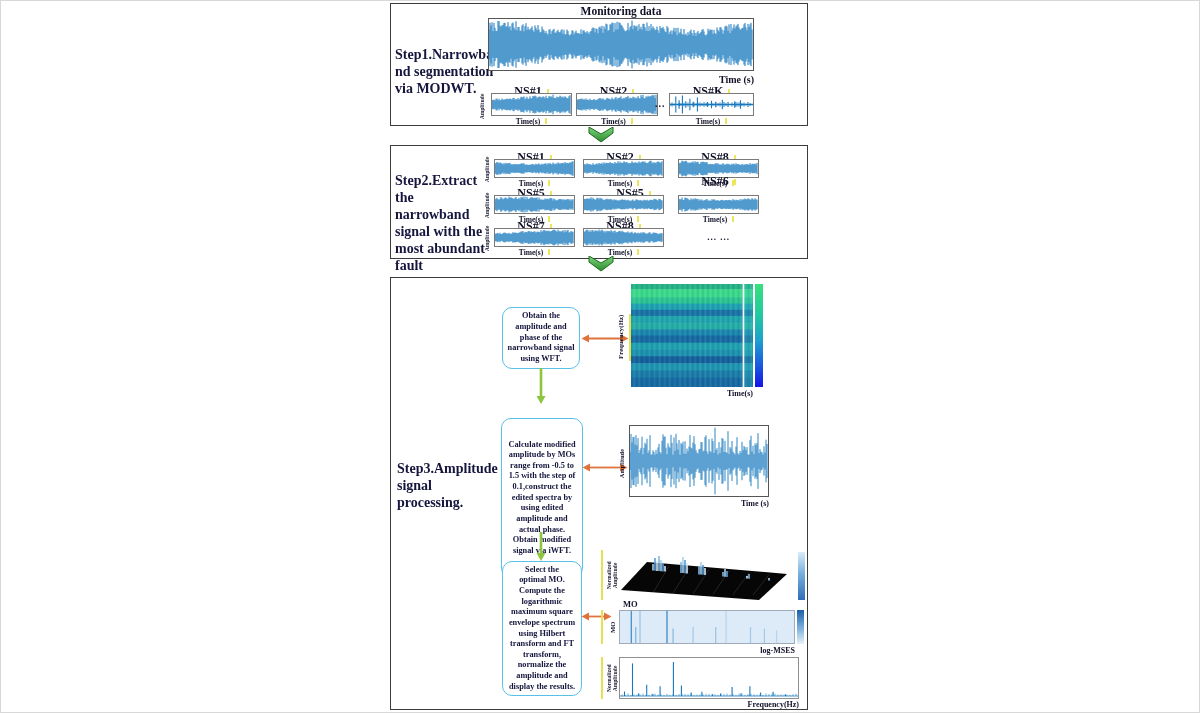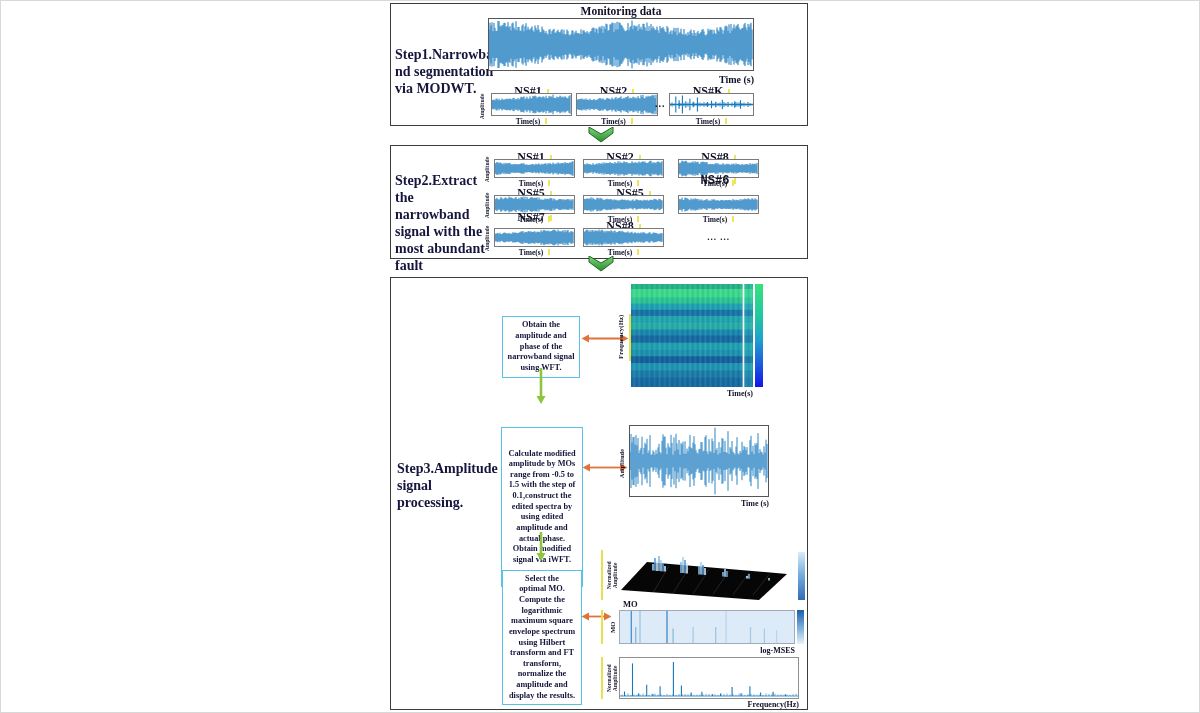--- a/index.html
+++ b/index.html
@@ -15,23 +15,23 @@
   .b-spec{border:1px solid #909090;}
   .xlab{position:absolute;font-weight:bold;text-align:right;font-size:8px;color:#101028;}
   .xlab.big{font-size:10px;}
   .vlab{position:absolute;writing-mode:vertical-rl;transform:rotate(180deg);font-weight:bold;
         font-size:5.2px;text-align:center;letter-spacing:.2px;color:#101028;}
   .ns-label{position:absolute;font-weight:bold;font-size:12px;text-align:center;color:#101028;}
   .time-label{position:absolute;font-weight:bold;font-size:7.5px;text-align:center;color:#101028;}
   .ns-label::after,.time-label::after{content:"";display:inline-block;width:2px;height:6px;
         background:#ece75a;margin-left:5px;vertical-align:baseline;}
   .ellipsis{position:absolute;font-weight:bold;font-size:10px;color:#101028;letter-spacing:1px;}
-  .txtbox{position:absolute;border:1.4px solid #58c1e8;border-radius:0;background:#fff;
+  .txtbox{position:absolute;border:1.4px solid #58c1e8;border-radius:10px;background:#fff;
         font-weight:bold;font-size:8.3px;line-height:1.28;text-align:center;white-space:pre-line;
-        display:flex;align-items:center;justify-content:center;padding:2px;box-sizing:border-box;color:#15153d;margin-top:9px;}
+        display:flex;align-items:center;justify-content:center;padding:2px;box-sizing:border-box;color:#15153d;}
   .arrow{position:absolute;line-height:0;}
   .cbar{position:absolute;}
   .cb-spectro{background:linear-gradient(#38e07c,#22c9a0 30%,#1e9fd0 55%,#1b55e0 80%,#1414e6);}
   .cb-wfall{background:linear-gradient(#d8edfa,#79b0dd 45%,#2f6db8);}
   .cb-mses{background:linear-gradient(#1a5fa8,#7fb3dd 55%,#e8f1f8);}
   .ytick{position:absolute;width:2px;background:#e6e150;}
   svg{display:block;}
 </style>
 </head>
 <body>
@@ -124,29 +124,29 @@
         </svg>
       </div>
       <div class="time-label" style="left: 103px; top: 69px; width: 81px;">Time(s)</div>
       <div class="ns-label" style="left: 202px; top: 40px; width: 81px;">NS#5</div>
       <div class="plotbox b-mid" style="left: 192px; top: 49px; width: 81px; height: 19px;">
         <svg width="79" height="17" viewBox="0 0 79 17" xmlns="http://www.w3.org/2000/svg">
           <path d="M0 2.8V14.2M1 3.0V14.0M2 3.0V14.0M3 2.4V14.6M4 2.6V14.4M5 2.8V14.2M6 2.6V14.4M7 1.3V15.7M8 3.3V13.7M9 1.7V15.3M10 3.0V14.0M11 3.6V13.4M12 3.6V13.4M13 1.7V15.3M14 2.0V15.0M15 3.3V13.7M16 1.8V15.2M17 2.6V14.4M18 2.6V14.4M19 3.6V13.4M20 4.2V12.8M21 3.5V13.5M22 3.3V13.7M23 2.7V14.3M24 3.4V13.6M25 3.3V13.7M26 3.3V13.7M27 3.0V14.0M28 3.7V13.3M29 4.5V12.5M30 3.3V13.7M31 4.2V12.8M32 3.6V13.4M33 4.6V12.4M34 4.2V12.8M35 4.9V12.1M36 3.8V13.2M37 4.1V12.9M38 3.3V13.7M39 3.8V13.2M40 3.9V13.1M41 3.6V13.4M42 4.5V12.5M43 4.2V12.8M44 3.7V13.3M45 4.9V12.1M46 4.4V12.6M47 5.2V11.8M48 4.2V12.8M49 3.4V13.6M50 4.9V12.1M51 4.8V12.2M52 3.4V13.6M53 3.6V13.4M54 3.9V13.1M55 4.7V12.3M56 3.9V13.1M57 4.5V12.5M58 4.3V12.7M59 5.1V11.9M60 3.7V13.3M61 4.0V13.0M62 4.8V12.2M63 3.7V13.3M64 4.5V12.5M65 4.8V12.2M66 3.9V13.1M67 3.7V13.3M68 4.0V13.0M69 4.4V12.6M70 2.8V14.2M71 3.3V13.7M72 3.2V13.8M73 4.1V12.9M74 4.6V12.4M75 2.8V14.2M76 3.0V14.0M77 4.0V13.0M78 4.4V12.6" stroke="#1778be" stroke-width="1" fill="none"></path>
         </svg>
       </div>
       <div class="time-label" style="left: 192px; top: 69px; width: 81px;">Time(s)</div>
-      <div class="ns-label" style="left: 287px; top: 28px; width: 81px; font-family: Liberation Mono, monospace;">NS#6</div>
+      <div class="ns-label" style="left: 287px; top: 28px; width: 81px;">NS#6</div>
       <div class="plotbox b-mid" style="left: 287px; top: 49px; width: 81px; height: 19px;">
         <svg width="79" height="17" viewBox="0 0 79 17" xmlns="http://www.w3.org/2000/svg">
           <path d="M0 3.2V13.8M1 2.9V14.1M2 3.6V13.4M3 1.5V15.5M4 3.9V13.1M5 3.9V13.1M6 1.5V15.5M7 2.1V14.9M8 2.1V14.9M9 2.9V14.1M10 3.7V13.3M11 4.3V12.7M12 2.4V14.6M13 3.8V13.2M14 2.6V14.4M15 3.6V13.4M16 2.4V14.6M17 2.7V14.3M18 3.4V13.6M19 2.9V14.1M20 4.7V12.3M21 3.3V13.7M22 4.4V12.6M23 3.4V13.6M24 4.9V12.1M25 4.3V12.7M26 4.2V12.8M27 3.5V13.5M28 3.0V14.0M29 4.8V12.2M30 4.4V12.6M31 4.5V12.5M32 4.9V12.1M33 3.2V13.8M34 4.2V12.8M35 3.2V13.8M36 3.8V13.2M37 5.0V12.0M38 4.2V12.8M39 4.2V12.8M40 5.0V12.0M41 4.6V12.4M42 4.1V12.9M43 3.8V13.2M44 4.1V12.9M45 5.0V12.0M46 4.1V12.9M47 4.0V13.0M48 4.4V12.6M49 4.1V12.9M50 3.9V13.1M51 4.4V12.6M52 3.9V13.1M53 5.1V11.9M54 3.1V13.9M55 3.9V13.1M56 4.6V12.4M57 3.6V13.4M58 4.1V12.9M59 4.1V12.9M60 4.6V12.4M61 3.1V13.9M62 4.6V12.4M63 3.2V13.8M64 3.7V13.3M65 3.3V13.7M66 2.5V14.5M67 3.3V13.7M68 3.4V13.6M69 2.4V14.6M70 2.8V14.2M71 3.5V13.5M72 3.7V13.3M73 2.1V14.9M74 3.1V13.9M75 3.9V13.1M76 2.3V14.7M77 3.3V13.7M78 3.7V13.3" stroke="#1778be" stroke-width="1" fill="none"></path>
         </svg>
       </div>
       <div class="time-label" style="left: 287px; top: 69px; width: 81px;">Time(s)</div>
       <div class="vlab" style="left: 93px; top: 79px; height: 26px;">Amplitude</div>
-      <div class="ns-label" style="left: 103px; top: 64px; width: 81px; text-align: center;">NS#7</div>
+      <div class="ns-label" style="left: 103px; top: 73px; width: 81px; text-align: center;">NS#7</div>
       <div class="plotbox b-mid" style="left: 103px; top: 82px; width: 81px; height: 19px;">
         <svg width="79" height="17" viewBox="0 0 79 17" xmlns="http://www.w3.org/2000/svg">
           <path d="M0 4.7V12.3M1 4.7V12.3M2 4.3V12.7M3 3.9V13.1M4 5.1V11.9M5 3.8V13.2M6 5.1V11.9M7 5.1V11.9M8 4.2V12.8M9 3.7V13.3M10 3.6V13.4M11 4.3V12.7M12 4.4V12.6M13 4.6V12.4M14 3.9V13.1M15 4.7V12.3M16 4.7V12.3M17 4.6V12.4M18 3.2V13.8M19 3.9V13.1M20 3.6V13.4M21 3.7V13.3M22 4.1V12.9M23 4.2V12.8M24 3.6V13.4M25 3.3V13.7M26 2.4V14.6M27 2.6V14.4M28 2.1V14.9M29 4.2V12.8M30 2.8V14.2M31 3.0V14.0M32 3.4V13.6M33 2.4V14.6M34 2.0V15.0M35 3.2V13.8M36 2.2V14.8M37 3.1V13.9M38 3.0V14.0M39 2.3V14.7M40 2.5V14.5M41 3.8V13.2M42 2.8V14.2M43 2.6V14.4M44 2.9V14.1M45 3.4V13.6M46 1.1V15.9M47 3.0V14.0M48 1.7V15.3M49 0.8V16.2M50 1.5V15.5M51 2.2V14.8M52 1.6V15.4M53 2.2V14.8M54 1.6V15.4M55 2.8V14.2M56 2.0V15.0M57 1.9V15.1M58 0.9V16.1M59 0.6V16.4M60 1.2V15.8M61 1.7V15.3M62 3.0V14.0M63 0.6V16.4M64 2.4V14.6M65 2.0V15.0M66 2.7V14.3M67 2.2V14.8M68 1.2V15.8M69 3.4V13.6M70 0.9V16.1M71 2.9V14.1M72 1.5V15.5M73 0.9V16.1M74 3.4V13.6M75 3.4V13.6M76 2.1V14.9M77 2.7V14.3M78 2.7V14.3" stroke="#1778be" stroke-width="1" fill="none"></path>
         </svg>
       </div>
       <div class="time-label" style="left: 103px; top: 102px; width: 81px;">Time(s)</div>
       <div class="ns-label" style="left: 192px; top: 73px; width: 81px;">NS#8</div>
       <div class="plotbox b-mid" style="left: 192px; top: 82px; width: 81px; height: 19px;">
         <svg width="79" height="17" viewBox="0 0 79 17" xmlns="http://www.w3.org/2000/svg">
           <path d="M0 2.7V14.3M1 2.5V14.5M2 1.3V15.7M3 0.6V16.4M4 1.4V15.6M5 2.9V14.1M6 1.3V15.7M7 2.9V14.1M8 1.1V15.9M9 1.3V15.7M10 2.9V14.1M11 1.4V15.6M12 1.8V15.2M13 1.6V15.4M14 2.4V14.6M15 0.6V16.4M16 2.4V14.6M17 1.5V15.5M18 0.6V16.4M19 1.8V15.2M20 3.4V13.6M21 1.7V15.3M22 3.4V13.6M23 1.8V15.2M24 2.3V14.7M25 2.0V15.0M26 2.7V14.3M27 1.2V15.8M28 2.2V14.8M29 3.6V13.4M30 2.0V15.0M31 1.6V15.4M32 3.6V13.4M33 3.0V14.0M34 3.0V14.0M35 2.0V15.0M36 1.8V15.2M37 3.2V13.8M38 1.7V15.3M39 2.6V14.4M40 3.2V13.8M41 3.6V13.4M42 3.3V13.7M43 3.5V13.5M44 2.4V14.6M45 4.2V12.8M46 3.5V13.5M47 3.5V13.5M48 2.7V14.3M49 4.6V12.4M50 4.1V12.9M51 3.2V13.8M52 3.9V13.1M53 4.8V12.2M54 3.6V13.4M55 4.4V12.6M56 4.2V12.8M57 3.4V13.6M58 4.5V12.5M59 3.2V13.8M60 3.5V13.5M61 3.9V13.1M62 4.9V12.1M63 4.6V12.4M64 4.4V12.6M65 3.5V13.5M66 3.3V13.7M67 4.8V12.2M68 5.1V11.9M69 3.6V13.4M70 3.6V13.4M71 3.9V13.1M72 3.9V13.1M73 4.3V12.7M74 5.1V11.9M75 4.7V12.3M76 4.5V12.5M77 4.4V12.6M78 4.1V12.9" stroke="#1778be" stroke-width="1" fill="none"></path>

